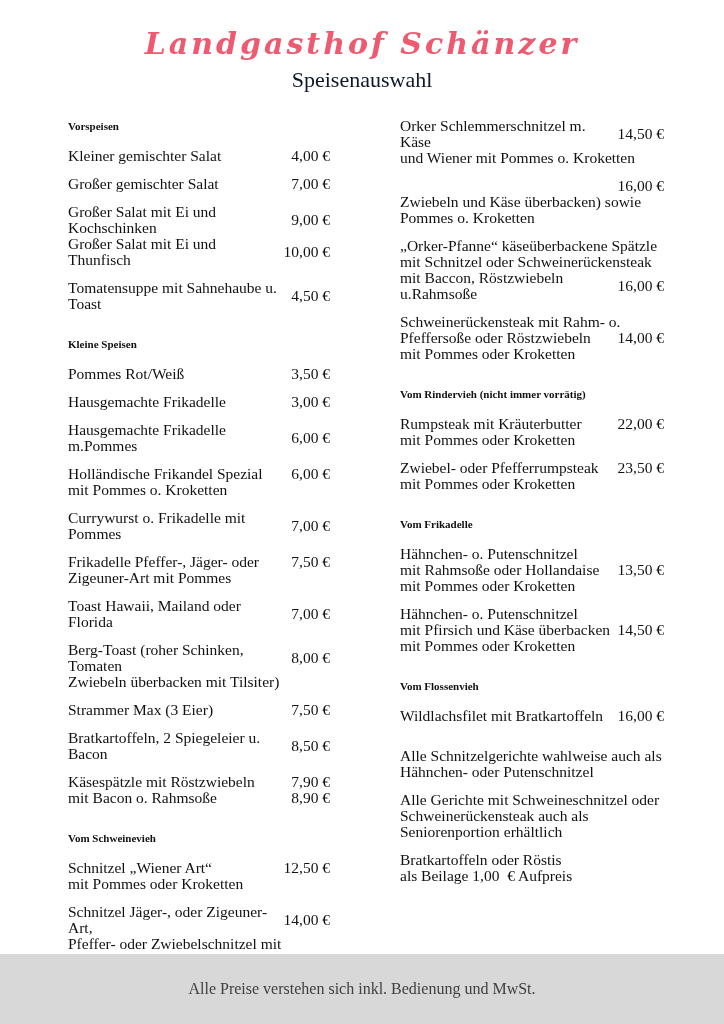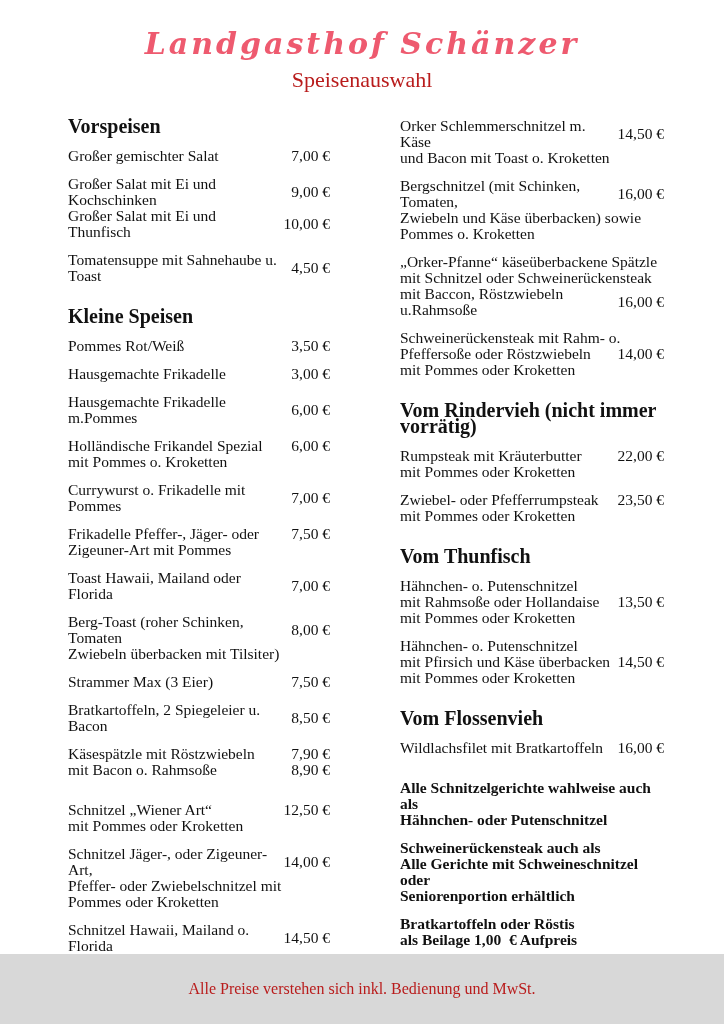--- a/index.html
+++ b/index.html
@@ -21,83 +21,86 @@
     font-weight: 700;
     font-size: 30px;
     letter-spacing: 3px;
     color: #ee5a6f;
     line-height: 40px;
   }
   .subtitle {
     font-family: "Liberation Serif", serif;
     font-weight: 400;
     font-size: 22px;
-    color: #b91c1c;
+    color: #0f172a;
     line-height: 28px;
     margin-top: 2px;
   }
   .columns {
     display: flex;
     justify-content: space-between;
     align-items: flex-start;
     padding: 24px 60px 0 68px;
   }
   .col { display: block; }
   .col.left  { width: 262px; }
   .col.right { width: 264px; }
   .section { margin-top: 24px; }
   .col .section:first-child { margin-top: 0; }
   .section h3 {
-    font-size: 20px;
+    font-size: 11px;
     font-weight: 700;
     line-height: 16px;
     margin: 0 0 14px 0;
   }
   .item { margin-bottom: 12px; }
   .line {
     display: flex;
     align-items: center;
     font-size: 15.5px;
     line-height: 16px;
     white-space: pre-wrap;
   }
   .line .txt { flex: 1 1 auto; }
   .line .price {
     margin-left: auto;
     padding-left: 6px;
     white-space: nowrap;
     text-align: right;
   }
-  .section.notes .line { font-weight: 700; }
+  .section.notes .line { font-weight: 400; }
   footer {
     position: absolute;
     left: 0; right: 0; bottom: 0;
     height: 70px;
     background: #d8d8d8;
     display: flex;
     align-items: center;
     justify-content: center;
     font-size: 16px;
-    color: #b91c1c;
+    color: #404040;
   }
 </style>
 </head>
 <body>
 
 <div class="page">
   <header>
     <div class="title" style="color: rgb(238, 90, 111);">Landgasthof Schänzer</div>
     <div class="subtitle">Speisenauswahl</div>
   </header>
 
   <main class="columns">
     <div class="col left" id="col-0">
         <section class="section">
           <h3>Vorspeisen</h3>
           <div class="item">
+            <div class="line"><span class="txt">Kleiner gemischter Salat</span><span class="price">4,00 €</span></div>
+          </div>
+          <div class="item">
             <div class="line"><span class="txt">Großer gemischter Salat</span><span class="price">7,00 €</span></div>
           </div>
           <div class="item">
             <div class="line"><span class="txt">Großer Salat mit Ei und Kochschinken</span><span class="price">9,00 €</span></div>
             <div class="line"><span class="txt">Großer Salat mit Ei und Thunfisch</span><span class="price">10,00 €</span></div>
           </div>
           <div class="item">
             <div class="line"><span class="txt">Tomatensuppe mit Sahnehaube u. Toast</span><span class="price">4,50 €</span></div>
           </div>
         </section>
@@ -135,43 +138,44 @@
           </div>
           <div class="item">
             <div class="line"><span class="txt">Bratkartoffeln, 2 Spiegeleier u. Bacon</span><span class="price">8,50 €</span></div>
           </div>
           <div class="item">
             <div class="line"><span class="txt">Käsespätzle mit Röstzwiebeln</span><span class="price">7,90 €</span></div>
             <div class="line"><span class="txt">mit Bacon o. Rahmsoße</span><span class="price">8,90 €</span></div>
           </div>
         </section>
         <section class="section">
+          <h3>Vom Schweinevieh</h3>
           <div class="item">
             <div class="line"><span class="txt">Schnitzel „Wiener Art“</span><span class="price">12,50 €</span></div>
             <div class="line"><span class="txt">mit Pommes oder Kroketten</span></div>
           </div>
           <div class="item">
             <div class="line"><span class="txt">Schnitzel Jäger-, oder Zigeuner-Art,</span><span class="price">14,00 €</span></div>
             <div class="line"><span class="txt">Pfeffer- oder Zwiebelschnitzel mit</span></div>
             <div class="line"><span class="txt">Pommes oder Kroketten</span></div>
           </div>
           <div class="item">
             <div class="line"><span class="txt">Schnitzel Hawaii, Mailand o. Florida</span><span class="price">14,50 €</span></div>
             <div class="line"><span class="txt">mit Pommes oder Kroketten</span></div>
           </div>
         </section>
       </div>
     <div class="col right" id="col-1">
         <section class="section">
           <div class="item">
             <div class="line"><span class="txt">Orker Schlemmerschnitzel m. Käse</span><span class="price">14,50 €</span></div>
-            <div class="line"><span class="txt">und Bacon mit Toast o. Kroketten</span></div>
-          </div>
-          <div class="item">
-            <div class="line"><span class="txt">Bergschnitzel (mit Schinken, Tomaten,</span><span class="price">16,00 €</span></div>
+            <div class="line"><span class="txt">und Wiener mit Pommes o. Kroketten</span></div>
+          </div>
+          <div class="item">
+            <div class="line"><span class="price">16,00 €</span></div>
             <div class="line"><span class="txt">Zwiebeln und Käse überbacken) sowie</span></div>
             <div class="line"><span class="txt">Pommes o. Kroketten</span></div>
           </div>
           <div class="item">
             <div class="line"><span class="txt">„Orker-Pfanne“ käseüberbackene Spätzle</span></div>
             <div class="line"><span class="txt">mit Schnitzel oder Schweinerückensteak</span></div>
             <div class="line"><span class="txt">mit Baccon, Röstzwiebeln u.Rahmsoße</span><span class="price">16,00 €</span></div>
           </div>
           <div class="item">
             <div class="line"><span class="txt">Schweinerückensteak mit Rahm- o.</span></div>
@@ -184,21 +188,21 @@
           <div class="item">
             <div class="line"><span class="txt">Rumpsteak mit Kräuterbutter</span><span class="price">22,00 €</span></div>
             <div class="line"><span class="txt">mit Pommes oder Kroketten</span></div>
           </div>
           <div class="item">
             <div class="line"><span class="txt">Zwiebel- oder Pfefferrumpsteak</span><span class="price">23,50 €</span></div>
             <div class="line"><span class="txt">mit Pommes oder Kroketten</span></div>
           </div>
         </section>
         <section class="section">
-          <h3>Vom Thunfisch</h3>
+          <h3>Vom Frikadelle</h3>
           <div class="item">
             <div class="line"><span class="txt">Hähnchen- o. Putenschnitzel</span></div>
             <div class="line"><span class="txt">mit Rahmsoße oder Hollandaise</span><span class="price">13,50 €</span></div>
             <div class="line"><span class="txt">mit Pommes oder Kroketten</span></div>
           </div>
           <div class="item">
             <div class="line"><span class="txt">Hähnchen- o. Putenschnitzel</span></div>
             <div class="line"><span class="txt">mit Pfirsich und Käse überbacken</span><span class="price">14,50 €</span></div>
             <div class="line"><span class="txt">mit Pommes oder Kroketten</span></div>
           </div>
@@ -208,22 +212,22 @@
           <div class="item">
             <div class="line"><span class="txt">Wildlachsfilet mit Bratkartoffeln</span><span class="price">16,00 €</span></div>
           </div>
         </section>
         <section class="section notes">
           <div class="item">
             <div class="line"><span class="txt">Alle Schnitzelgerichte wahlweise auch als</span></div>
             <div class="line"><span class="txt">Hähnchen- oder Putenschnitzel</span></div>
           </div>
           <div class="item">
+            <div class="line"><span class="txt">Alle Gerichte mit Schweineschnitzel oder</span></div>
             <div class="line"><span class="txt">Schweinerückensteak auch als</span></div>
-            <div class="line"><span class="txt">Alle Gerichte mit Schweineschnitzel oder</span></div>
             <div class="line"><span class="txt">Seniorenportion erhältlich</span></div>
           </div>
           <div class="item">
             <div class="line"><span class="txt">Bratkartoffeln oder Röstis</span></div>
             <div class="line"><span class="txt">als Beilage 1,00  € Aufpreis</span></div>
           </div>
         </section>
       </div>
   </main>
 

